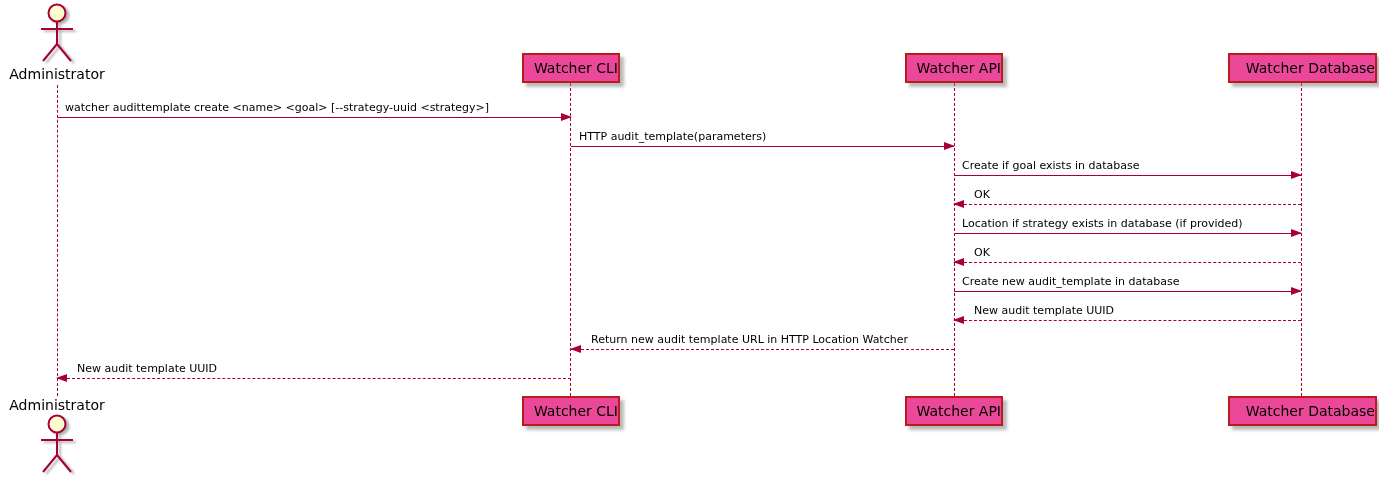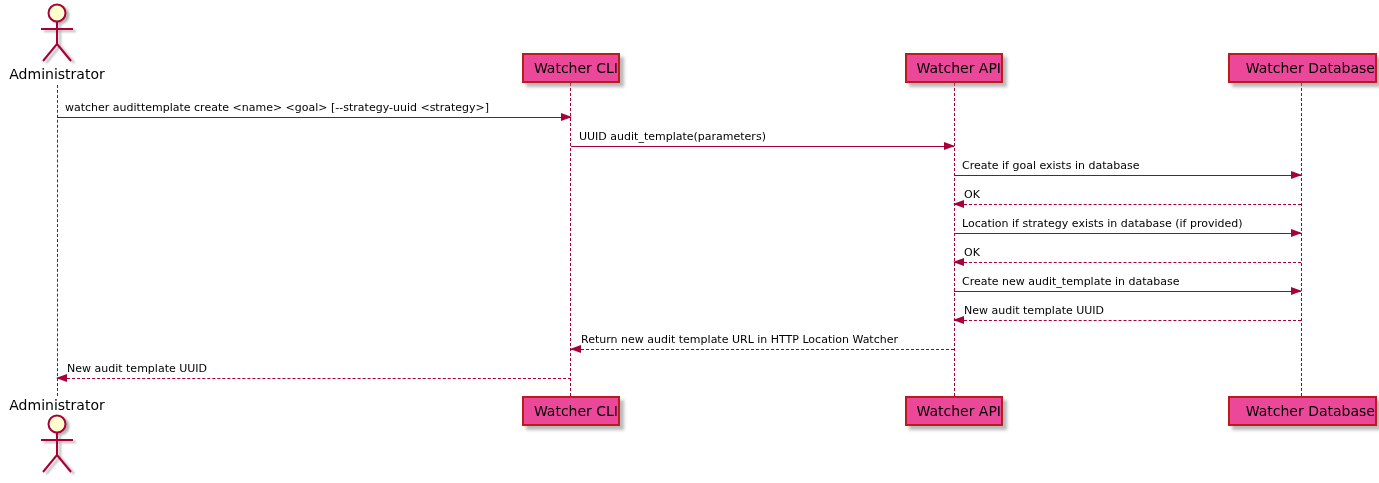--- a/index.html
+++ b/index.html
@@ -53,21 +53,21 @@
     border-top: 1px solid #A80036;
   }
   .msg.dashed .mline { border-top-style: dashed; }
   .mlabel {
     position: absolute;
     left: 8px;
     bottom: 3px;
     font-size: 11px;
     white-space: nowrap;
   }
-  .msg.left .mlabel { left: 10px; }
+  .msg.left .mlabel { left: 20px; }
   .mhead {
     position: absolute;
     top: -4px;
     width: 0; height: 0;
     border-top: 4px solid transparent;
     border-bottom: 4px solid transparent;
   }
   .msg.right .mhead { right: -1px; border-left: 11px solid #A80036; }
   .msg.left  .mhead { left: -1px;  border-right: 11px solid #A80036; }
 </style>
@@ -102,21 +102,21 @@
     <span>Watcher Database</span>
   </div>
 
   <div class="msg solid right" style="left:57px; top:117px; width:514px;">
     <span class="mlabel">watcher audittemplate create &lt;name&gt; &lt;goal&gt; [--strategy-uuid &lt;strategy&gt;]</span>
     <span class="mline"></span>
     <span class="mhead"></span>
   </div>
 
   <div class="msg solid right" style="left:571px; top:146px; width:383px;">
-    <span class="mlabel">UUID audit_template(parameters)</span>
+    <span class="mlabel">HTTP audit_template(parameters)</span>
     <span class="mline"></span>
     <span class="mhead"></span>
   </div>
 
   <div class="msg solid right" style="left:954px; top:175px; width:347px;">
     <span class="mlabel">Create if goal exists in database</span>
     <span class="mline"></span>
     <span class="mhead"></span>
   </div>
 

